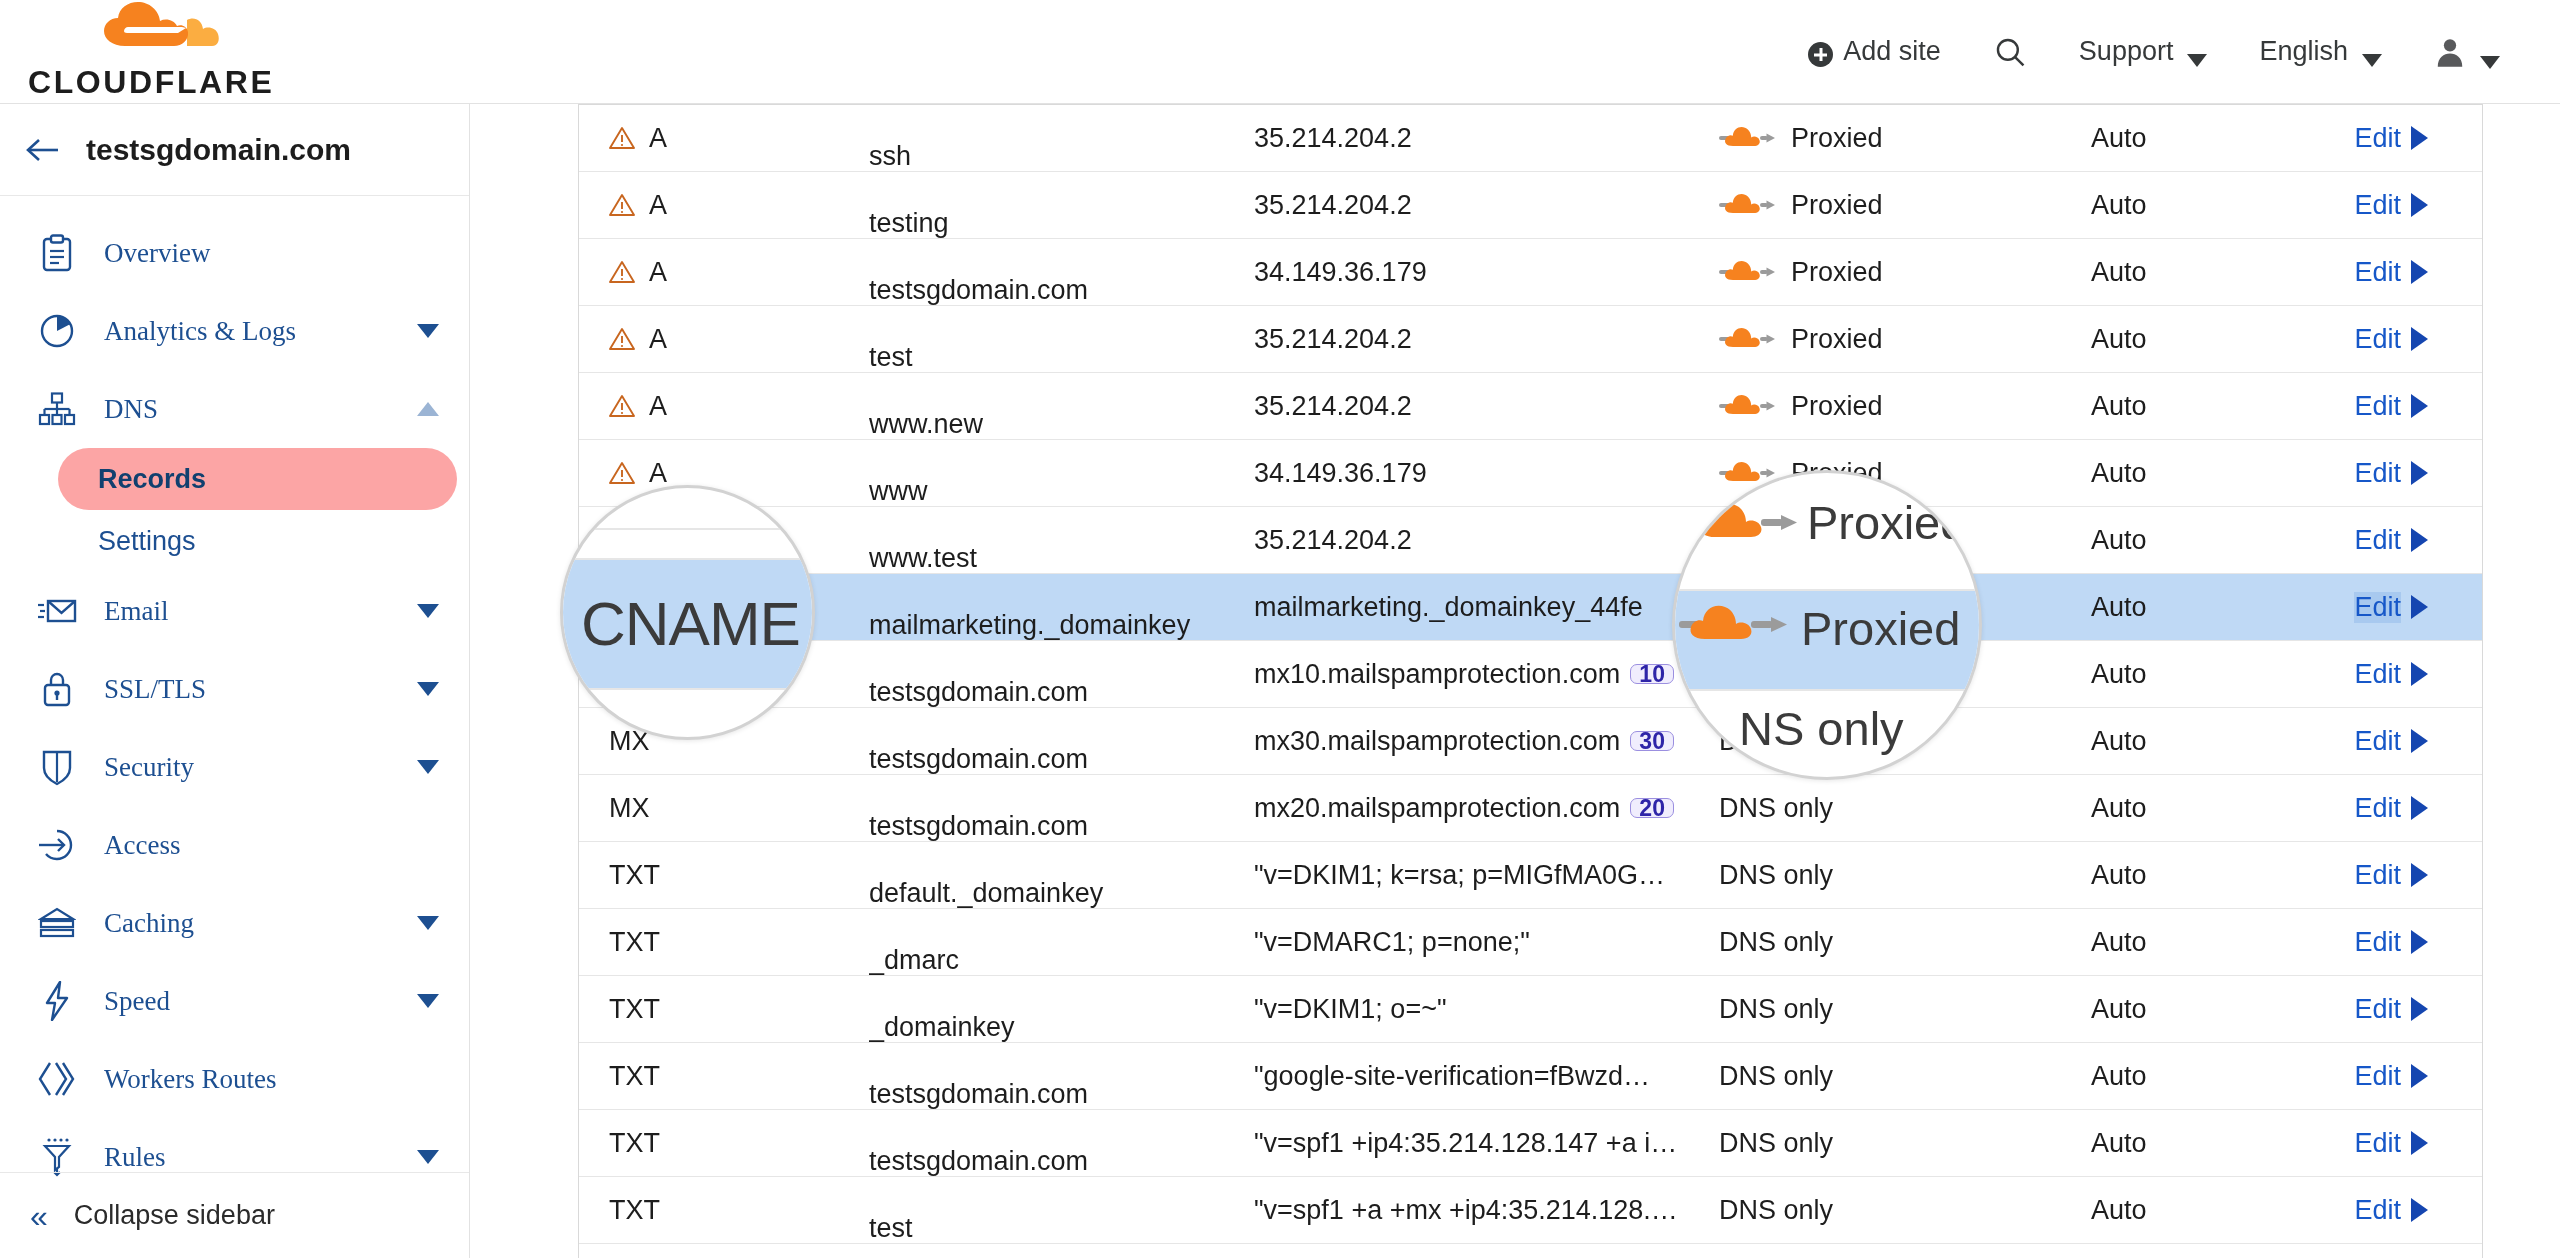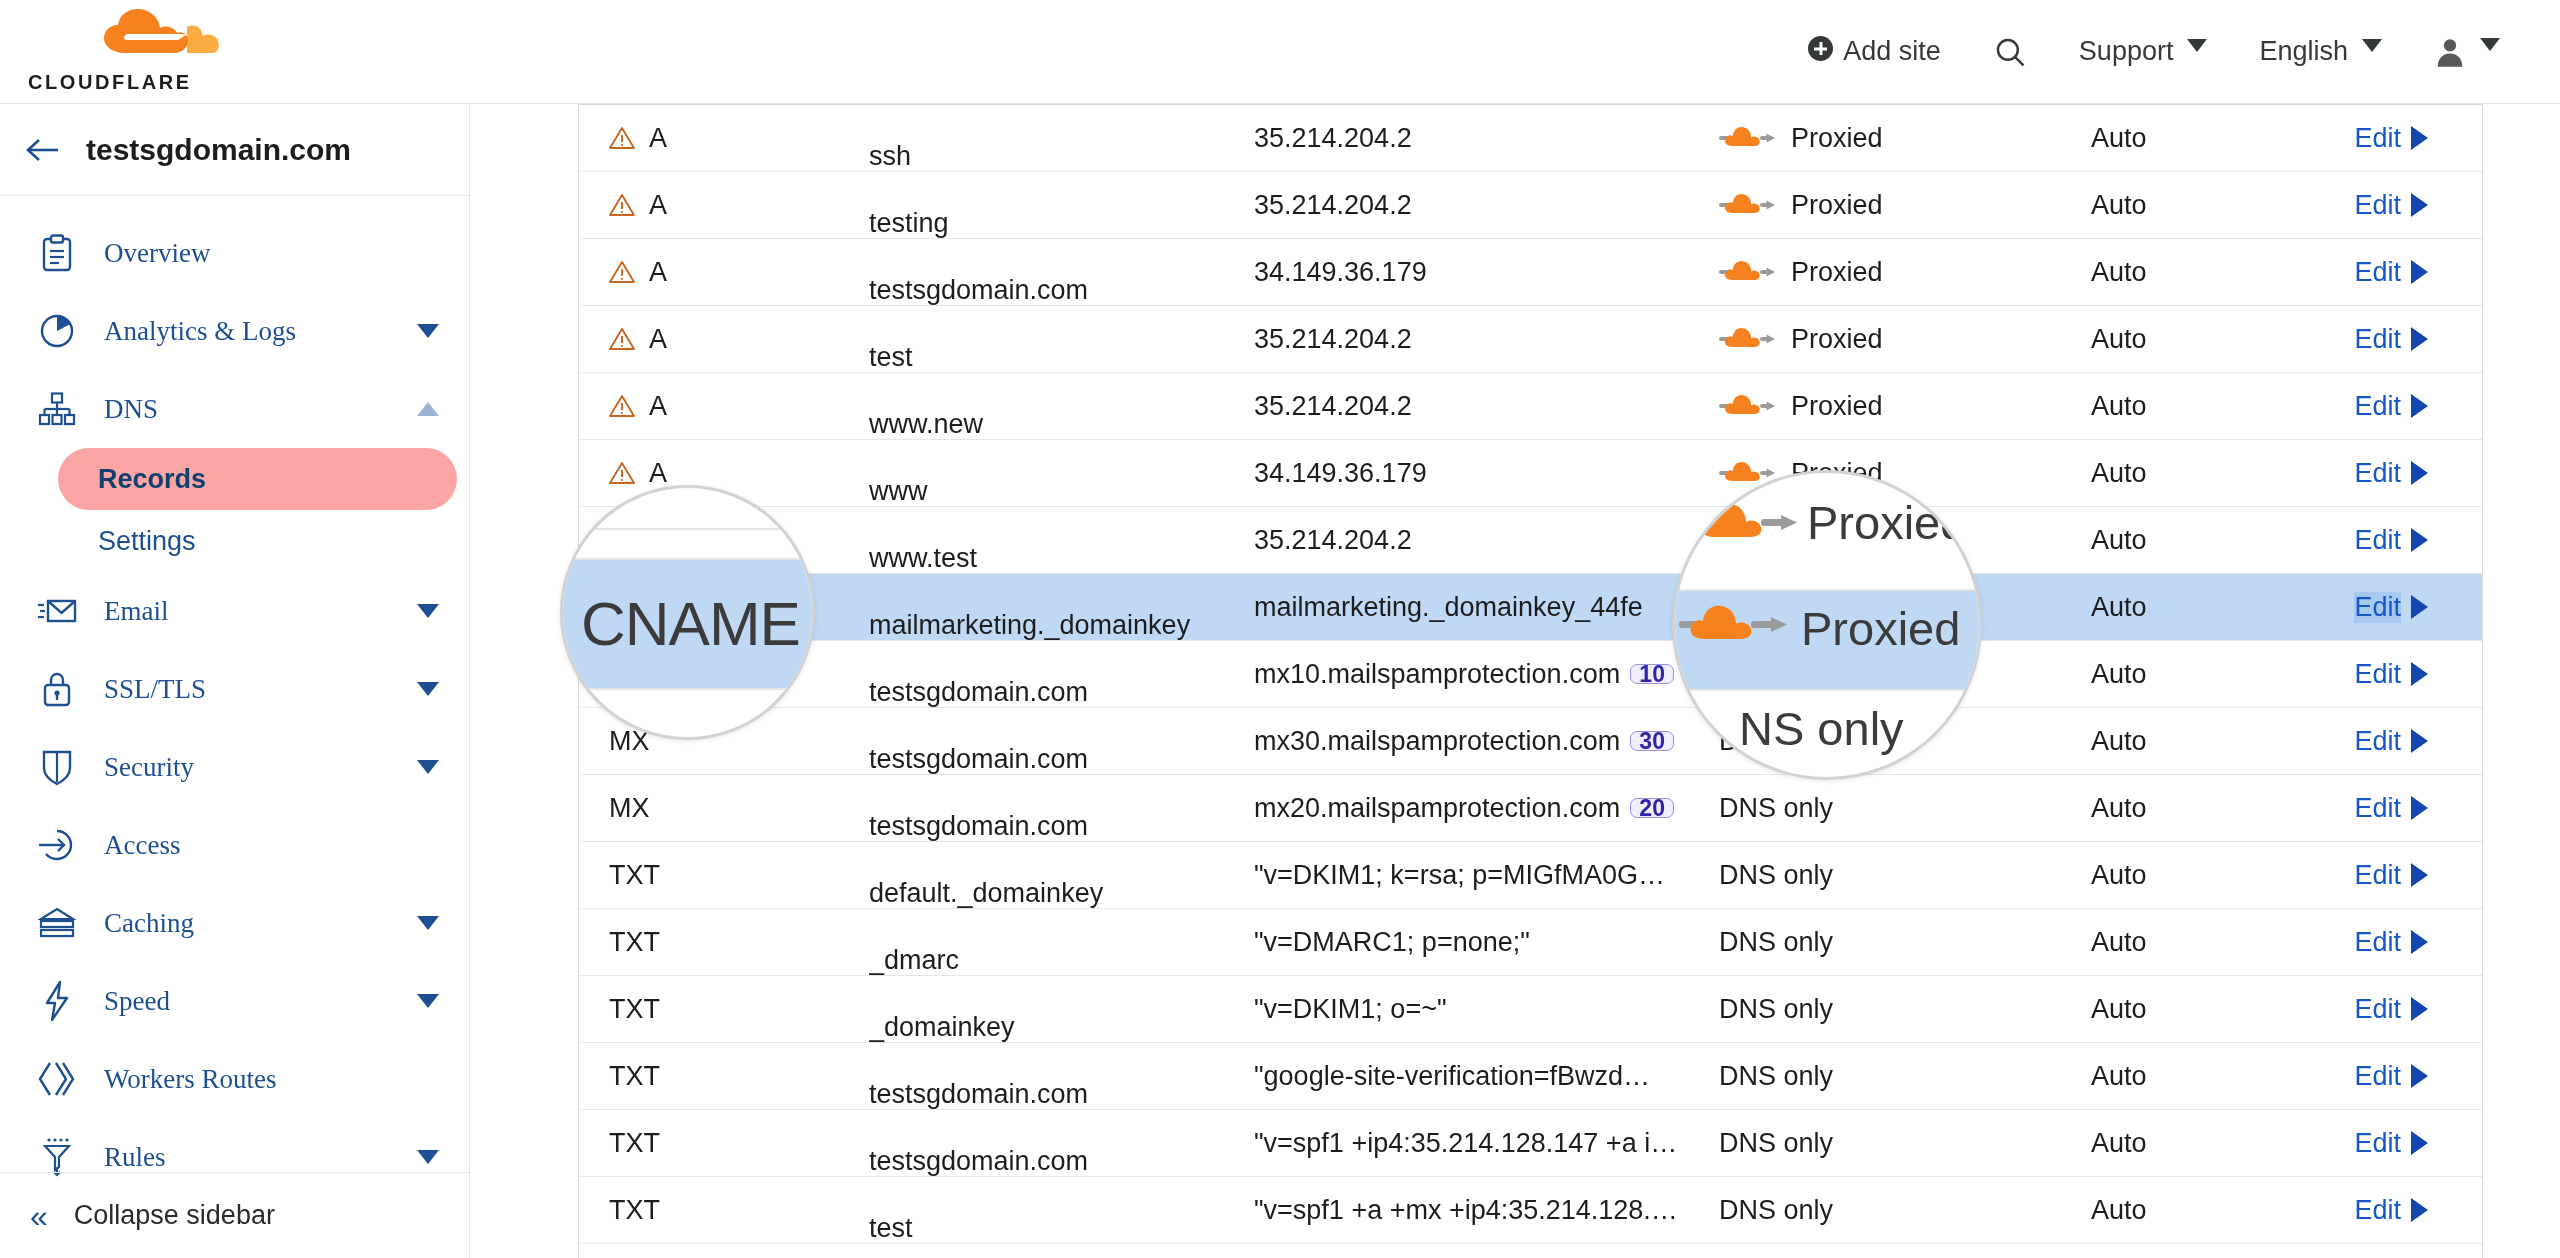--- a/index.html
+++ b/index.html
@@ -14,29 +14,29 @@
   .topbar {
     position: absolute; top: 0; left: 0;
     width: 2560px; height: 104px;
     background: #ffffff;
     border-bottom: 1px solid #e2e2e2;
     display: flex; align-items: center;
   }
   .cf-logo { margin-left: 28px; display: flex; flex-direction: column; align-items: flex-start; }
   .cf-cloud { position: relative; width: 118px; height: 46px; margin-left: 74px; }
   .cf-wordmark {
-    font-size: 20px; font-weight: bold; letter-spacing: 2.6px;
+    font-size: 32px; font-weight: bold; letter-spacing: 2.6px;
     color: #1d1d1d; margin-top: 16px;
   }
   .topbar-right {
     margin-left: auto; display: flex; align-items: center;
     gap: 0px; padding-right: 34px;
   }
   .tb-item {
-    display: flex; align-items: flex-start; gap: 10px;
+    display: flex; align-items: flex-end; gap: 10px;
     font-size: 27px; color: #36393a; cursor: pointer;
     padding: 10px 26px;
   }
   .tb-caret {
     width: 0; height: 0;
     border-left: 10px solid transparent;
     border-right: 10px solid transparent;
     border-top: 13px solid #36393a;
     margin-left: 4px; margin-top: 3px;
   }

